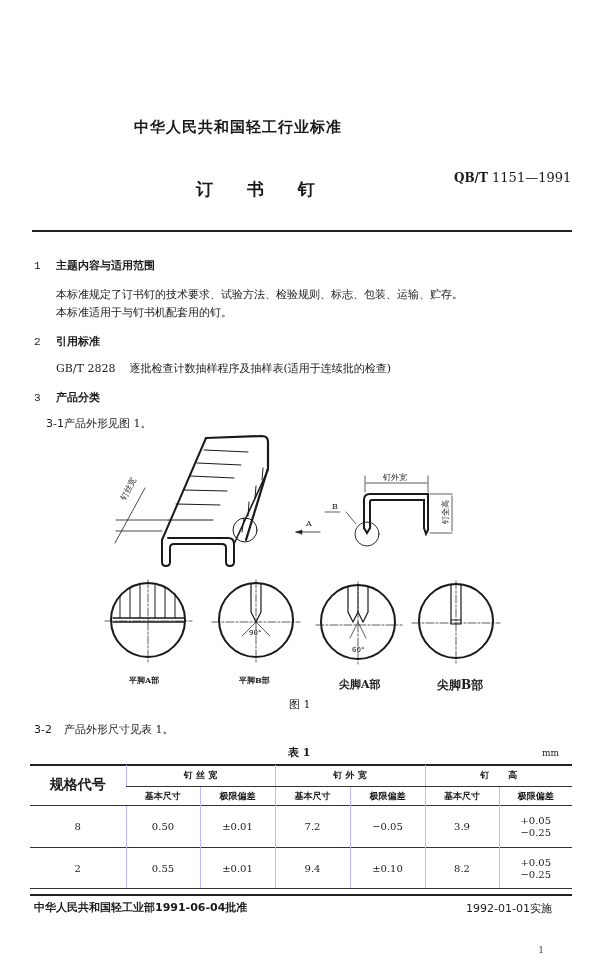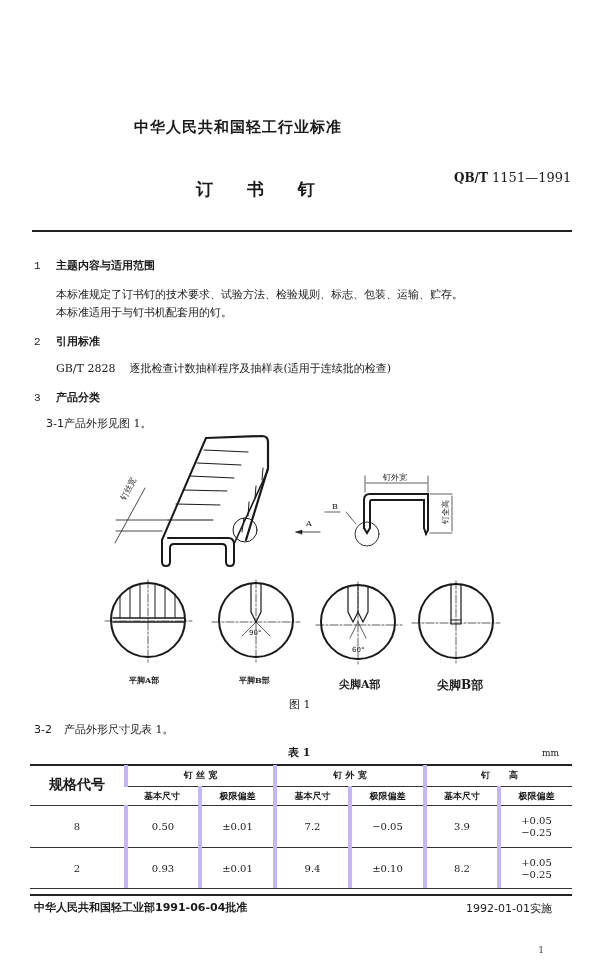--- a/index.html
+++ b/index.html
@@ -9,21 +9,21 @@
   .hdr-title{left:134px;top:118px;font-size:15px;font-weight:bold;letter-spacing:1px;font-family:"DejaVu Sans",sans-serif;}
   .doc-num{left:430px;top:170px;font-size:13px;margin-left:24px;}
   .doc-num b{font-weight:bold;font-size:12px;}
   .doc-title{left:196px;top:178px;font-size:17px;font-weight:bold;letter-spacing:14px;font-family:"DejaVu Sans",sans-serif;}
   .rule{left:32px;width:540px;height:2px;background:#222;}
   .sec{font-size:11px;font-weight:bold;font-family:Liberation Mono, monospace;}
   .sec .n{display:inline-block;width:22px;font-weight:normal;}
   .para{font-size:11px;}
   .svgwrap{left:0;top:0;}
   table.t1{position:absolute;left:30px;top:765px;width:542px;border-collapse:collapse;font-size:10px;}
-  table.t1 td{border-left:4px solid #c4b5fd;text-align:center;padding:0;}
+  table.t1 td{border-left:1px solid #c4b5fd;text-align:center;padding:0;}
   table.t1 td:first-child{border-left:none;}
   table.t1 tr.h1 td{height:21px;border-bottom:1px solid #333;}
   table.t1 tr.h2 td{height:18px;}
   table.t1 tr.r td{height:41px;border-top:1px solid #333;}
   table.t1 td.rowspan{border-bottom:none;}
   .top-line{left:30px;top:764px;width:542px;height:2px;background:#222;}
   .bot-line{left:30px;top:888px;width:542px;height:1px;background:#333;}
   .foot-line{left:30px;top:894px;width:542px;height:2px;background:#222;}
   .dev{display:inline-block;line-height:12px;font-size:10px;}
 </style>
@@ -175,21 +175,21 @@
     <td>8</td>
     <td>0.50</td>
     <td>±0.01</td>
     <td>7.2</td>
     <td>−0.05</td>
     <td>3.9</td>
     <td><span class="dev">+0.05</span><br><span class="dev">−0.25</span></td>
   </tr>
   <tr class="r">
     <td>2</td>
-    <td>0.93</td>
+    <td>0.55</td>
     <td>±0.01</td>
     <td>9.4</td>
     <td>±0.10</td>
     <td>8.2</td>
     <td><span class="dev">+0.05</span><br><span class="dev">−0.25</span></td>
   </tr>
 </tbody>
   </table>
 <div class="abs bot-line"></div>
 <div class="abs foot-line"></div>

